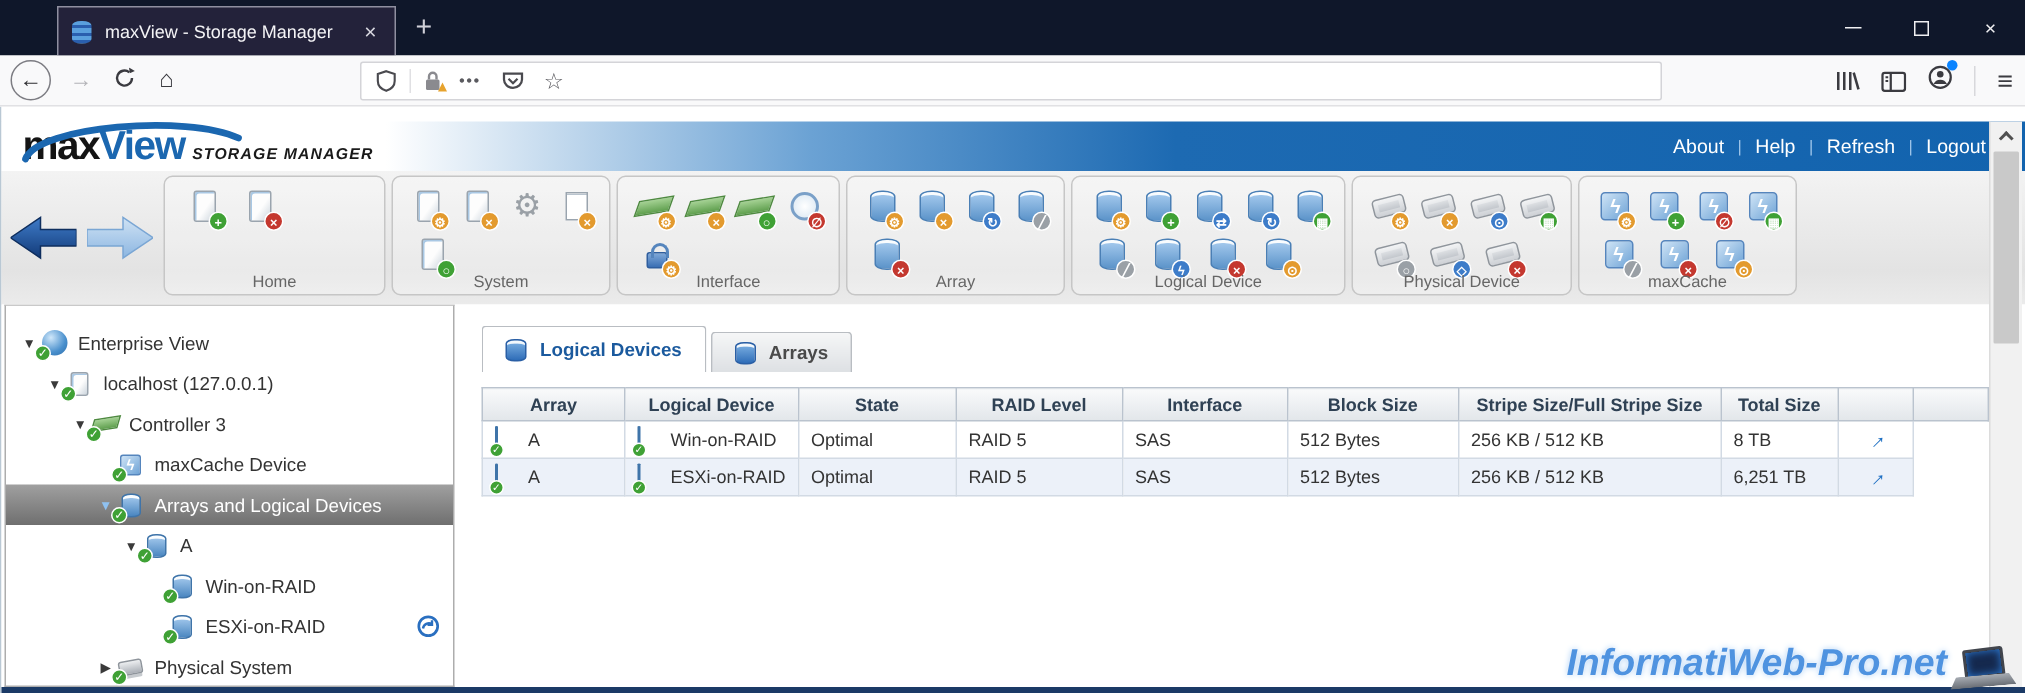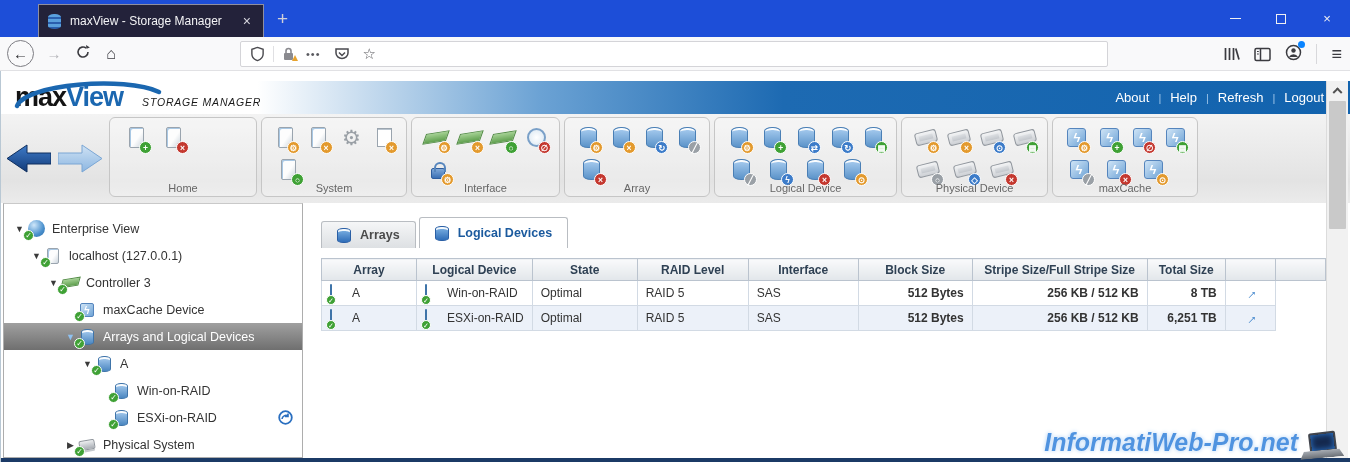--- a/index.html
+++ b/index.html
@@ -3,21 +3,21 @@
 <meta charset="utf-8">
 <style>
   * { box-sizing: border-box; }
   html,body { margin:0; padding:0; }
   body {
     width:1350px; height:462px; overflow:hidden; position:relative;
     font-family:"Liberation Sans", sans-serif; background:#fff;
   }
 
   
-  .titlebar { height:37px; background:#1d4ed8; display:flex; align-items:stretch; }
+  .titlebar { height:37px; background:#0f172a; display:flex; align-items:stretch; }
   .tab {
     margin:4px 0 0 38px; width:226px; background:#23223a;
     border:1px solid #8f8fa0; border-bottom:none;
     display:flex; align-items:center; gap:9px; padding:0 9px;
     color:#f4f4f6; font-size:12px;
   }
   .favicon { width:13px; height:15px; border-radius:6px/3px;
     background:repeating-linear-gradient(#5aa0dd 0 3px,#2a5fae 3px 5px); flex:0 0 auto; }
   .tab-title { flex:1; white-space:nowrap; overflow:hidden; }
   .tab-close { color:#d6d6de; font-size:14px; padding:0 3px; }
@@ -58,21 +58,21 @@
   .whitestrip { height:10px; background:#fff; }
 
   
   .appheader {
     height:33px; position:relative; display:flex; align-items:center;
     background:linear-gradient(to right,#ffffff 0%,#ffffff 19%,#6ba2d4 40%,#1d6ab2 58%,#1263ae 100%);
   }
   .logo { display:flex; align-items:baseline; margin-left:14px; position:relative; }
   .logo-max { font-size:27px; font-weight:bold; color:#141414; letter-spacing:-1px; }
   .logo-view { font-size:27px; font-weight:bold; color:#1b67b0; letter-spacing:-1px; }
-  .logo-sub { font-size:10.5px; font-weight:normal; font-style:italic; color:#1a1a1a; margin-left:19px; letter-spacing:.8px; }
+  .logo-sub { font-size:10.5px; font-weight:bold; font-style:italic; color:#1a1a1a; margin-left:5px; letter-spacing:.8px; }
   .swoosh { position:absolute; left:-8px; top:-4px; pointer-events:none; }
   .hdr-links { margin-left:auto; margin-right:26px; display:flex; align-items:center; gap:9px; }
   .hdr-link { color:#fff; font-size:13px; }
   .hdr-pipe { color:#9cc3e8; font-size:11px; }
 
   
   .ribbon { height:89px; background:linear-gradient(#f3f3f3,#e3e3e3 75%,#ebebeb);
     display:flex; align-items:flex-start; }
   .nav-arrows { width:106px; height:100%; display:flex; align-items:center; justify-content:center; gap:7px; }
   .rgroup { border:1px solid #c6c6c6; border-radius:6px; height:80px; margin:3px 2px 0 2px;
@@ -145,21 +145,21 @@
     border-radius:6px/3px; box-shadow:inset 0 4px 0 -2px rgba(255,255,255,.7), inset 0 9px 0 -7px rgba(255,255,255,.7); }
 
   table.grid { border-collapse:collapse; table-layout:fixed; margin-top:10px; }
   table.grid th { height:22px; background:linear-gradient(#f9fafb,#e2e6ea);
     border:1px solid #bac3ce; font-size:12px; color:#2f4154; font-weight:bold;
     padding:0 4px; white-space:nowrap; overflow:hidden; }
   table.grid td { height:25px; border-right:1px solid #d2dae4; border-bottom:1px solid #d2dae4;
     font-size:12px; color:#333; padding:0 8px; white-space:nowrap; overflow:hidden; background:#fff; }
   table.grid td:first-child { border-left:1px solid #d2dae4; }
   tr.alt td { background:#ecf1f9; }
-  td.num { text-align:right;font-weight:bold; }
+  td.num { text-align:left; }
   .cell-ic { display:inline-flex; align-items:center; gap:7px; }
   .mini-ic { position:relative; width:15px; height:17px; flex:0 0 auto; }
   .mini-db { width:13px; height:16px; background:linear-gradient(#a9cdf0,#4a86c0); border:1px solid #3f74a9;
     border-radius:6px/3px; box-shadow:inset 0 5px 0 -3px rgba(255,255,255,.75), inset 0 10px 0 -8px rgba(255,255,255,.75); }
   .mini-check { position:absolute; left:-4px; bottom:-3px; width:10px; height:10px; border-radius:50%;
     background:#3fa135; border:1px solid #fff; color:#fff; font-size:7px; line-height:9px; text-align:center; }
   .golink { display:inline-block; transform:rotate(-45deg); color:#1d6fc3; font-weight:bold; font-size:14px; }
 
   
   .vscroll { position:absolute; left:1326px; top:81px; width:22px; height:377px;
@@ -585,27 +585,27 @@
           <span class="ticon">
             <span class="t-disk"></span>
             <span class="tcheck">✓</span>
           </span>
           <span>Physical System</span>
         </div>
       </div>
 
     <div class="mainpanel">
       <div class="tabsrow" id="tabsrow">
+          <button class="tab-btn active">
+            <span class="tabicon"></span>
+            <span>Logical Devices</span>
+          </button>
           <button class="tab-btn">
             <span class="tabicon"></span>
             <span>Arrays</span>
-          </button>
-          <button class="tab-btn active">
-            <span class="tabicon"></span>
-            <span>Logical Devices</span>
           </button>
         </div>
       <table class="grid" id="grid">
           <colgroup>
             <col style="width: 95px;">
             <col style="width: 110px;">
             <col style="width: 105px;">
             <col style="width: 111px;">
             <col style="width: 110px;">
             <col style="width: 114px;">

